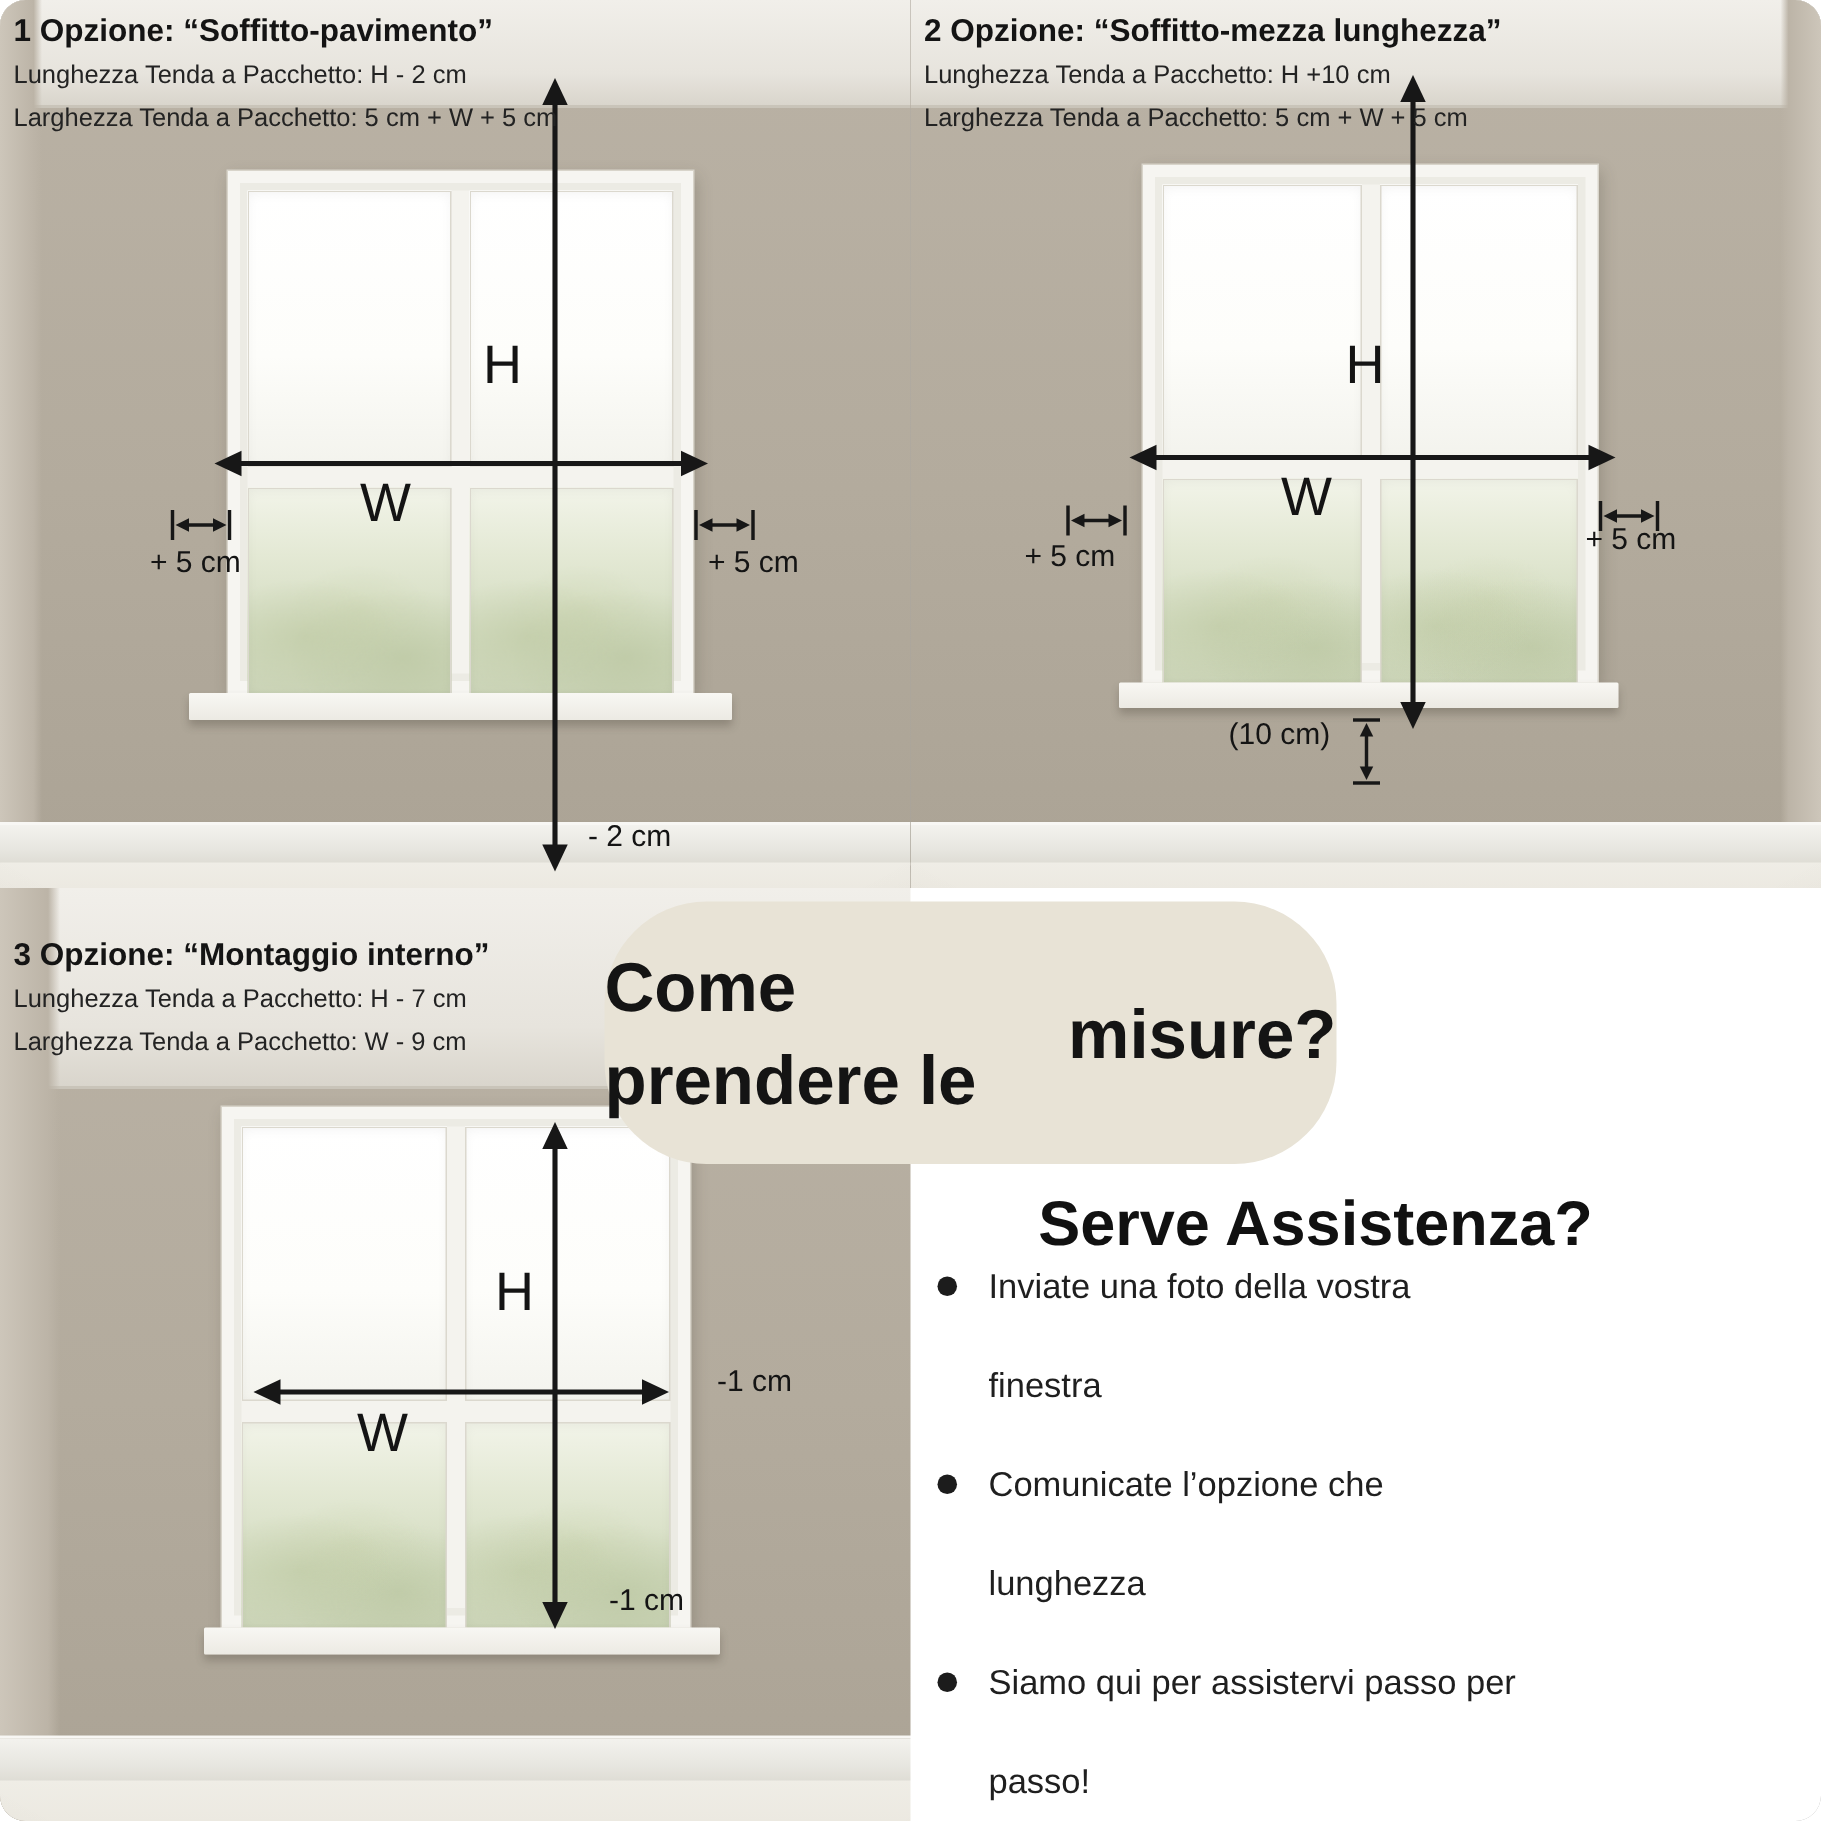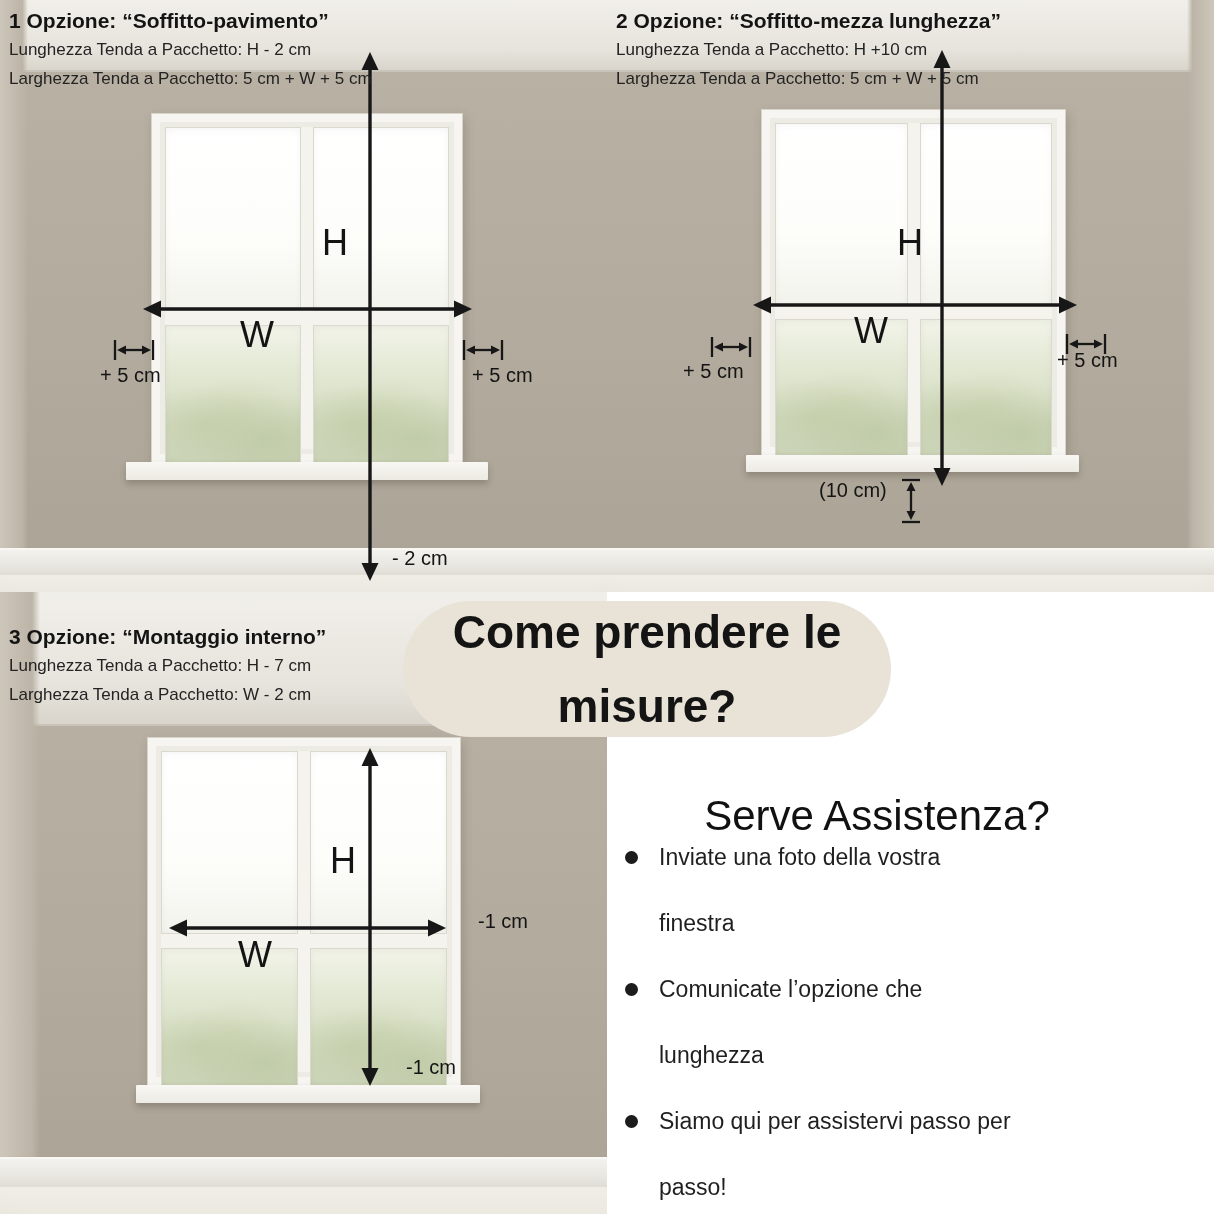--- a/index.html
+++ b/index.html
@@ -1,19 +1,20 @@
 <!DOCTYPE html>
 <html><head>
 <meta charset="utf-8">
 <style>
   html,body{margin:0;padding:0;background:#ffffff;}
   .canvas{
     position:relative;width:1214px;height:1214px;overflow:hidden;
     font-family:"Liberation Sans","DejaVu Sans",sans-serif;color:#1a1a1a;
     background:#a3a3a3;
+    border-radius:17px;
   }
   .panel{position:absolute;overflow:hidden;}
   #p1{left:0;top:0;width:607px;height:592px;}
   #p2{left:607px;top:0;width:607px;height:592px;}
   #p3{left:0;top:592px;width:607px;height:622px;padding-left:29px;}
   #p4{left:607px;top:592px;width:607px;height:622px;background:#ffffff;}
 
   
   .photo{background:linear-gradient(180deg,#bab2a5 0%,#b3ab9d 55%,#aba395 100%);}
   .ceiling{position:absolute;left:0;right:0;top:0;height:70px;
@@ -58,29 +59,29 @@
   .overlay polygon{fill:#171717;}
   .panel-header{position:absolute;left:9px;top:6px;z-index:4;}
   #p3 .panel-header{top:30px;}
   .ph-title{font-size:21px;font-weight:700;color:#141414;line-height:29px;}
   .ph-line{font-size:17px;color:#232323;line-height:29px;}
   .lbl{position:absolute;z-index:4;color:#141414;white-space:nowrap;}
   .lbl-hw{font-size:36px;}
   .lbl-sm{font-size:20px;}
 
   
-  .title-pill{position:absolute;left:403px;top:601px;width:488px;height:136px;
+  .title-pill{position:absolute;left:403px;top:601px;width:488px;height:175px;
     border-radius:68px;background:#e8e3d6;z-index:6;
-    display:flex;flex-direction:column;align-items:center;justify-content:space-between;}
+    display:flex;flex-direction:row;align-items:center;justify-content:space-between;}
   .title-pill div{font-size:46px;font-weight:700;color:#141414;line-height:62px;}
 
   
   #p4{overflow:hidden;}
   .assist-heading{position:absolute;left:0;top:165px;width:540px;text-align:center;
-    font-size:42px;font-weight:400;color:#111111;}
+    font-size:42px;font-weight:700;color:#111111;}
   .assist-list{position:absolute;left:18px;top:232px;margin:0;padding:0;list-style:none;}
   .assist-list li{position:relative;margin:0;padding-left:34px;}
   .bullet-dot{position:absolute;left:0;top:27px;width:13px;height:13px;border-radius:50%;background:#1c1c1c;}
   .b-line{display:block;font-size:23px;line-height:66px;color:#1f1f1f;white-space:nowrap;}
 </style>
 </head>
 <body>
 
 <div class="canvas">
 
@@ -217,21 +218,21 @@
       <polygon points="370,156 361.5,174 378.5,174"></polygon>
       <polygon points="370,494 361.5,476 378.5,476"></polygon>
       <line x1="177" y1="336" x2="438" y2="336"></line>
       <polygon points="169,336 187,327.5 187,344.5"></polygon>
       <polygon points="446,336 428,327.5 428,344.5"></polygon>
     </svg>
 
     <header class="panel-header">
       <div class="ph-title">3 Opzione: “Montaggio interno”</div>
       <div class="ph-line">Lunghezza Tenda a Pacchetto: H - 7 cm</div>
-      <div class="ph-line">Larghezza Tenda a Pacchetto: W - 2 cm</div>
+      <div class="ph-line">Larghezza Tenda a Pacchetto: W - 9 cm</div>
     </header>
     <div class="lbl lbl-hw" style="left:330px;top:248px;">H</div>
     <div class="lbl lbl-hw" style="left:238px;top:342px;">W</div>
     <div class="lbl lbl-sm" style="left:478px;top:318px;">-1 cm</div>
     <div class="lbl lbl-sm" style="left:406px;top:464px;">-1 cm</div>
   </section>
 
   <section id="p4" class="panel">
     <h2 class="assist-heading">Serve Assistenza?</h2>
     <ul class="assist-list">

